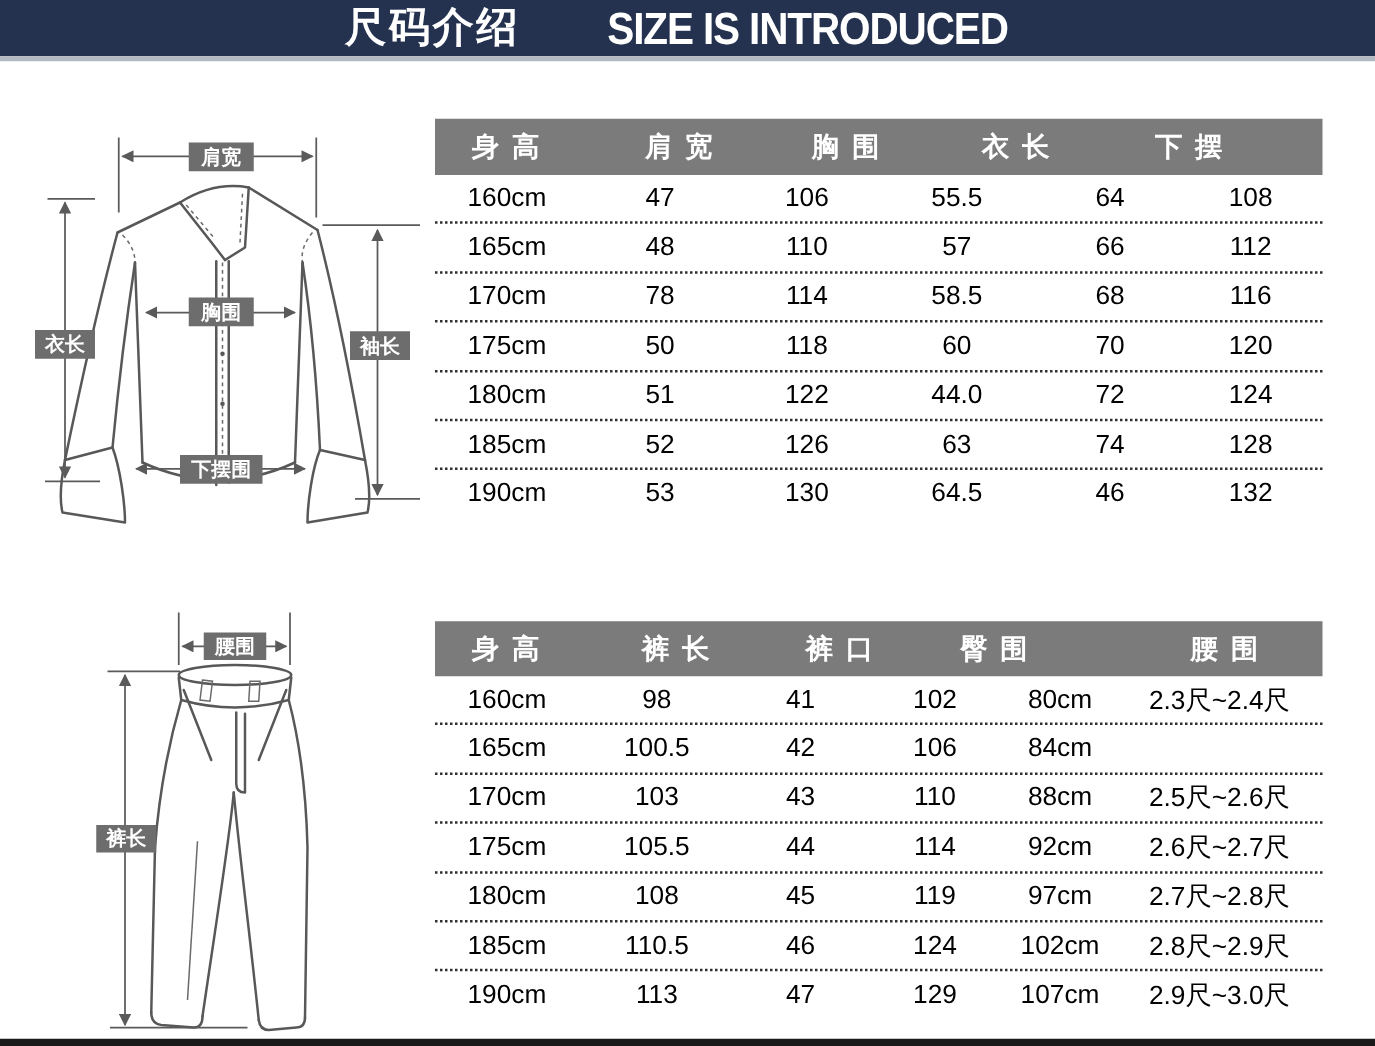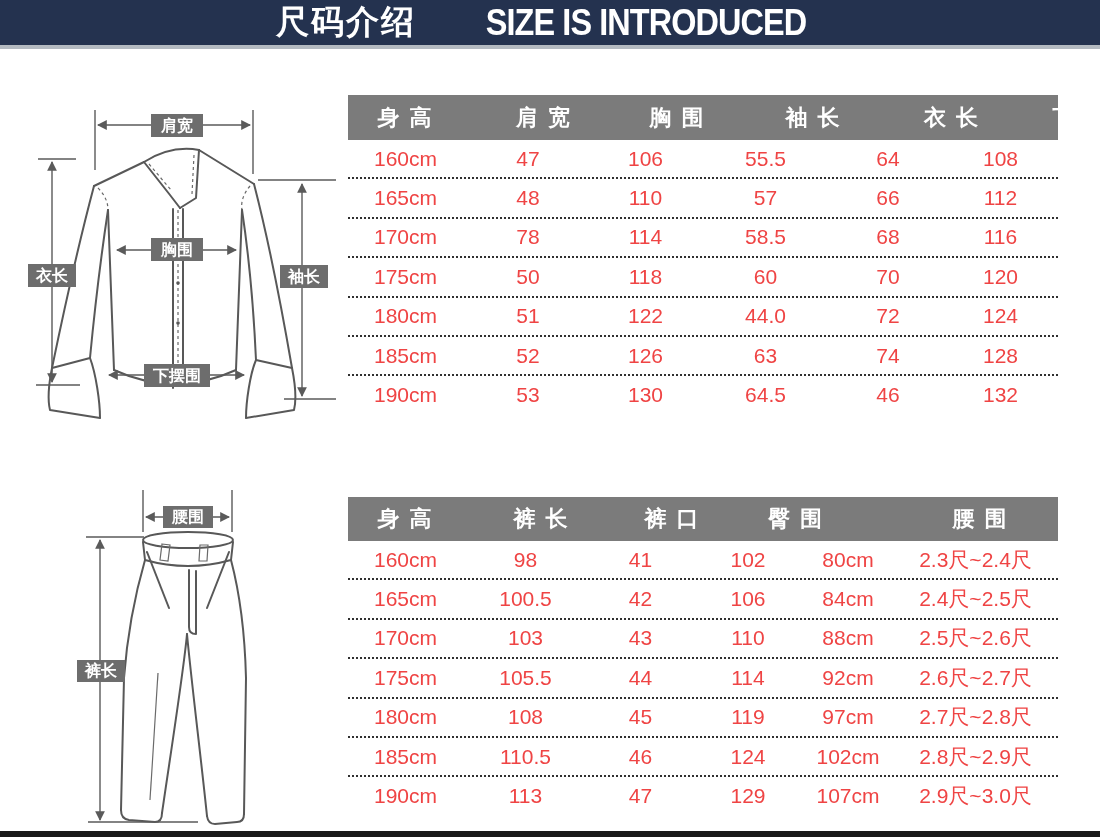--- a/index.html
+++ b/index.html
@@ -19,21 +19,21 @@
   .size-table{position:absolute;left:348px;width:710px;}
   #shirt-table{top:95px;}
   #pants-table{top:497px;}
   .thead{display:grid;height:45px;background:#7b7b7b;align-items:center;color:#ffffff;
          font-weight:bold;font-size:22px;text-align:center;letter-spacing:2px;gap:16px;}
   #pants-table .thead{height:44px;}
   .cols-shirt{grid-template-columns:115px 130px 105px 135px 110px 115px;}
   .cols-pants{grid-template-columns:115px 125px 105px 110px 90px 165px;}
   .thead .span2{grid-column:5/7;padding-right:44px;}
   .trow{display:grid;height:37.4px;align-items:center;text-align:center;font-size:21px;
-        color:#ef4444;border-bottom:2px dotted #303030;}
+        color:#000000;border-bottom:2px dotted #303030;}
   .trow:last-child{border-bottom:none;}
   #shirt-table .trow{grid-template-columns:115px 130px 105px 135px 110px 115px;}
   #pants-table .trow{grid-template-columns:115px 125px 105px 110px 90px 165px;}
 
   
   .diagram{position:absolute;}
   #shirt-svg{left:8px;top:58px;}
   #pants-svg{left:58px;top:478px;}
   .art{stroke:#585858;stroke-width:2;fill:none;stroke-linejoin:round;stroke-linecap:round;}
   .art-thin{stroke:#6a6a6a;stroke-width:1.2;fill:none;}
@@ -169,21 +169,20 @@
       <rect class="badge" x="19" y="182" width="48" height="22"></rect>
       <text class="badge-text" x="43" y="198">裤长</text>
     </g>
   </svg>
 
   <div id="shirt-table" class="size-table">
     <div class="thead cols-shirt">
       <div>身 高</div>
       <div>肩 宽</div>
       <div>胸 围</div>
-      <div>袖 长</div>
       <div>衣 长</div>
       <div>下 摆</div>
     </div>
     <div>
         <div class="trow">
           <div class="tcell">160cm</div>
           <div class="tcell">47</div>
           <div class="tcell">106</div>
           <div class="tcell">55.5</div>
           <div class="tcell">64</div>
@@ -256,21 +255,20 @@
           <div class="tcell">102</div>
           <div class="tcell">80cm</div>
           <div class="tcell">2.3尺~2.4尺</div>
         </div>
         <div class="trow">
           <div class="tcell">165cm</div>
           <div class="tcell">100.5</div>
           <div class="tcell">42</div>
           <div class="tcell">106</div>
           <div class="tcell">84cm</div>
-          <div class="tcell">2.4尺~2.5尺</div>
         </div>
         <div class="trow">
           <div class="tcell">170cm</div>
           <div class="tcell">103</div>
           <div class="tcell">43</div>
           <div class="tcell">110</div>
           <div class="tcell">88cm</div>
           <div class="tcell">2.5尺~2.6尺</div>
         </div>
         <div class="trow">

